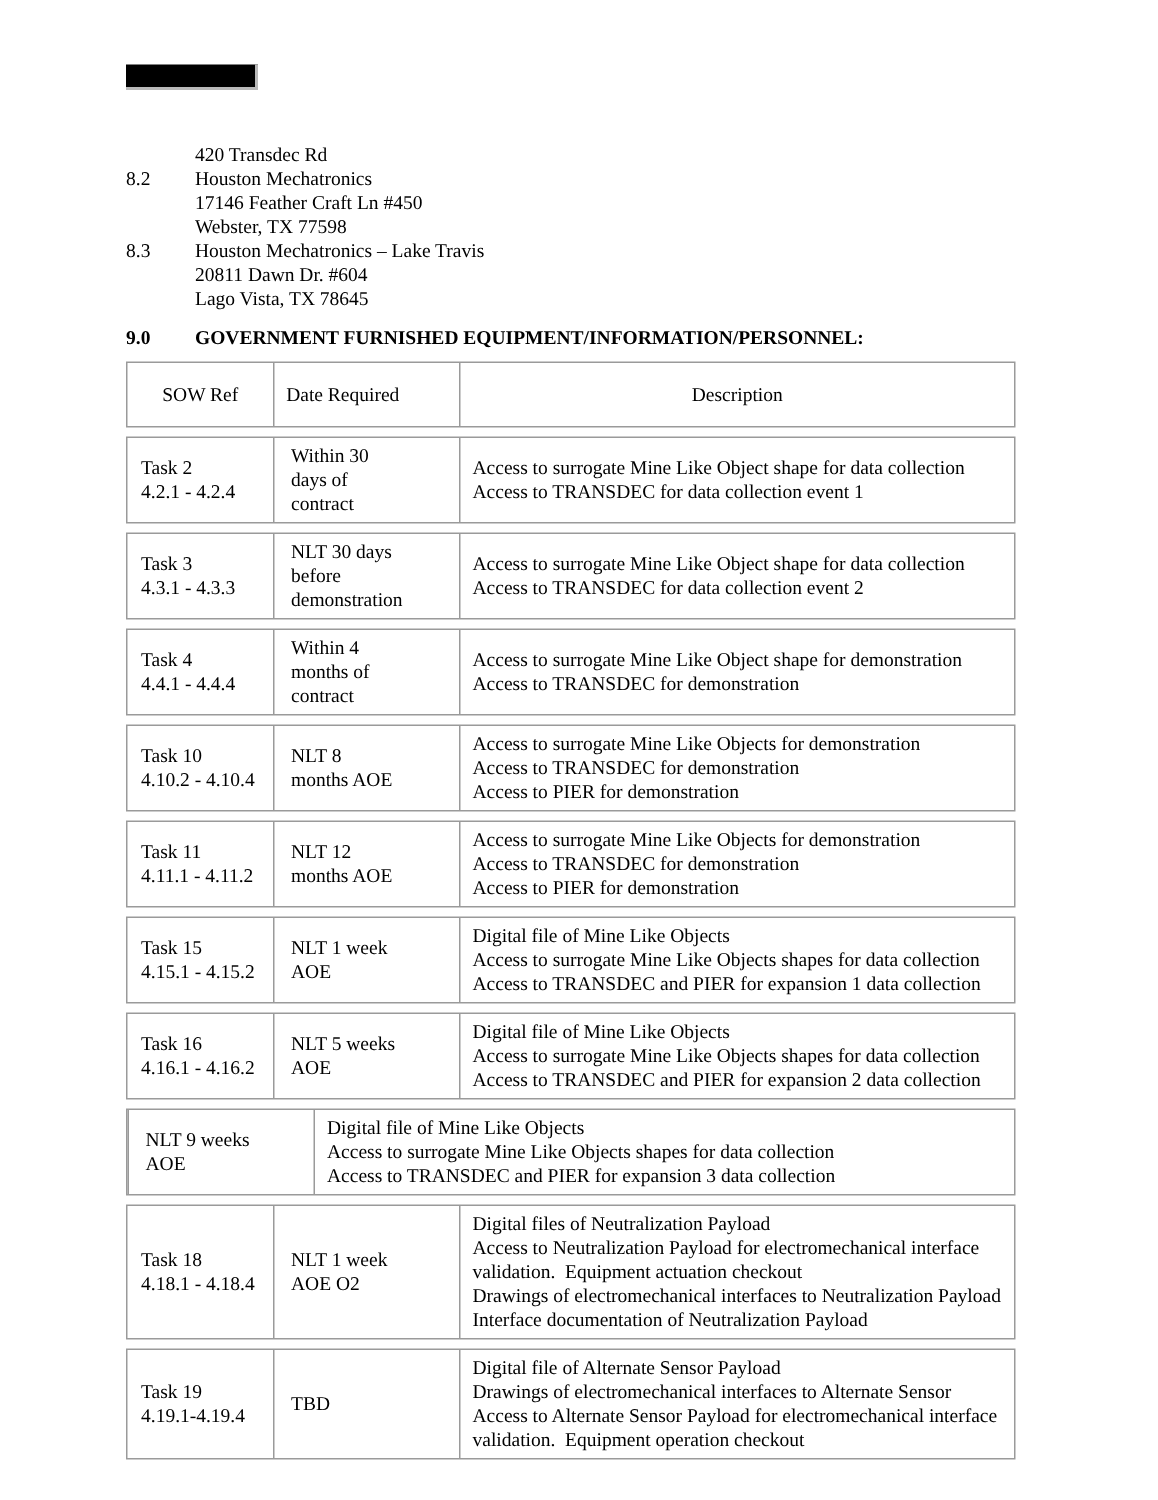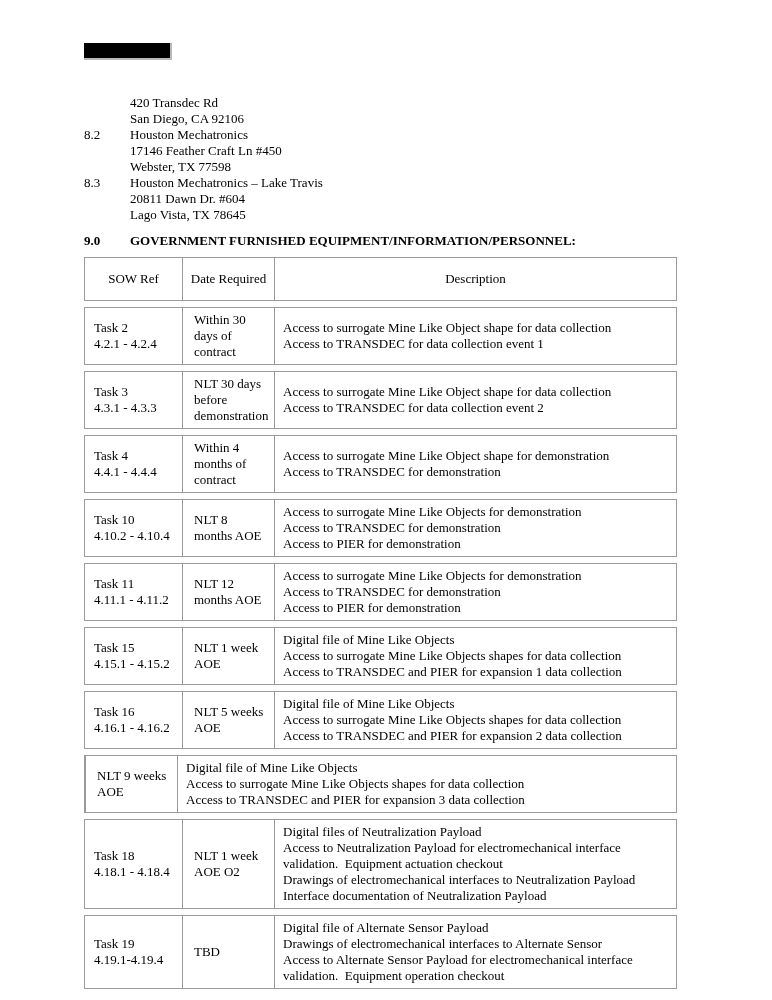--- a/index.html
+++ b/index.html
@@ -53,21 +53,21 @@
     display: flex;
     flex-direction: column;
     justify-content: center;
     line-height: 16px;
   }
   .c1 { flex: 0 0 97px; padding: 4px 3px 4px 9px; }
   .c2 { flex: 0 0 92px; padding: 4px 5px 4px 11px;
         border-left: 1px solid #9a9a9a;
         overflow-wrap: break-word; word-wrap: break-word; }
   .c3 { flex: 1 1 auto; padding: 4px 2px 4px 8px;
-        border-left: 1px solid #9a9a9a; }
+        border-left: 1px solid #9a9a9a; margin-left: 32px; }
   .t-row.header .cell {
     align-items: center;
     text-align: center;
     padding-left: 2px; padding-right: 2px;
   }
   .desc-line, .date-text, .c1 div { white-space: pre-wrap; }
 </style>
 </head>
 <body>
 
@@ -76,24 +76,20 @@
   <div class="redaction-bar"></div>
 
   <div class="content">
 
     <div id="address-list">
   <div class="addr-row">
     <span class="addr-num"></span>
     <span class="addr-text">420 Transdec Rd</span>
   </div>
 
-  <div class="addr-row">
-    <span class="addr-num"></span>
-    <span class="addr-text">San Diego, CA 92106</span>
-  </div>
 
   <div class="addr-row">
     <span class="addr-num">8.2</span>
     <span class="addr-text">Houston Mechatronics</span>
   </div>
 
   <div class="addr-row">
     <span class="addr-num"></span>
     <span class="addr-text">17146 Feather Craft Ln #450</span>
   </div>

